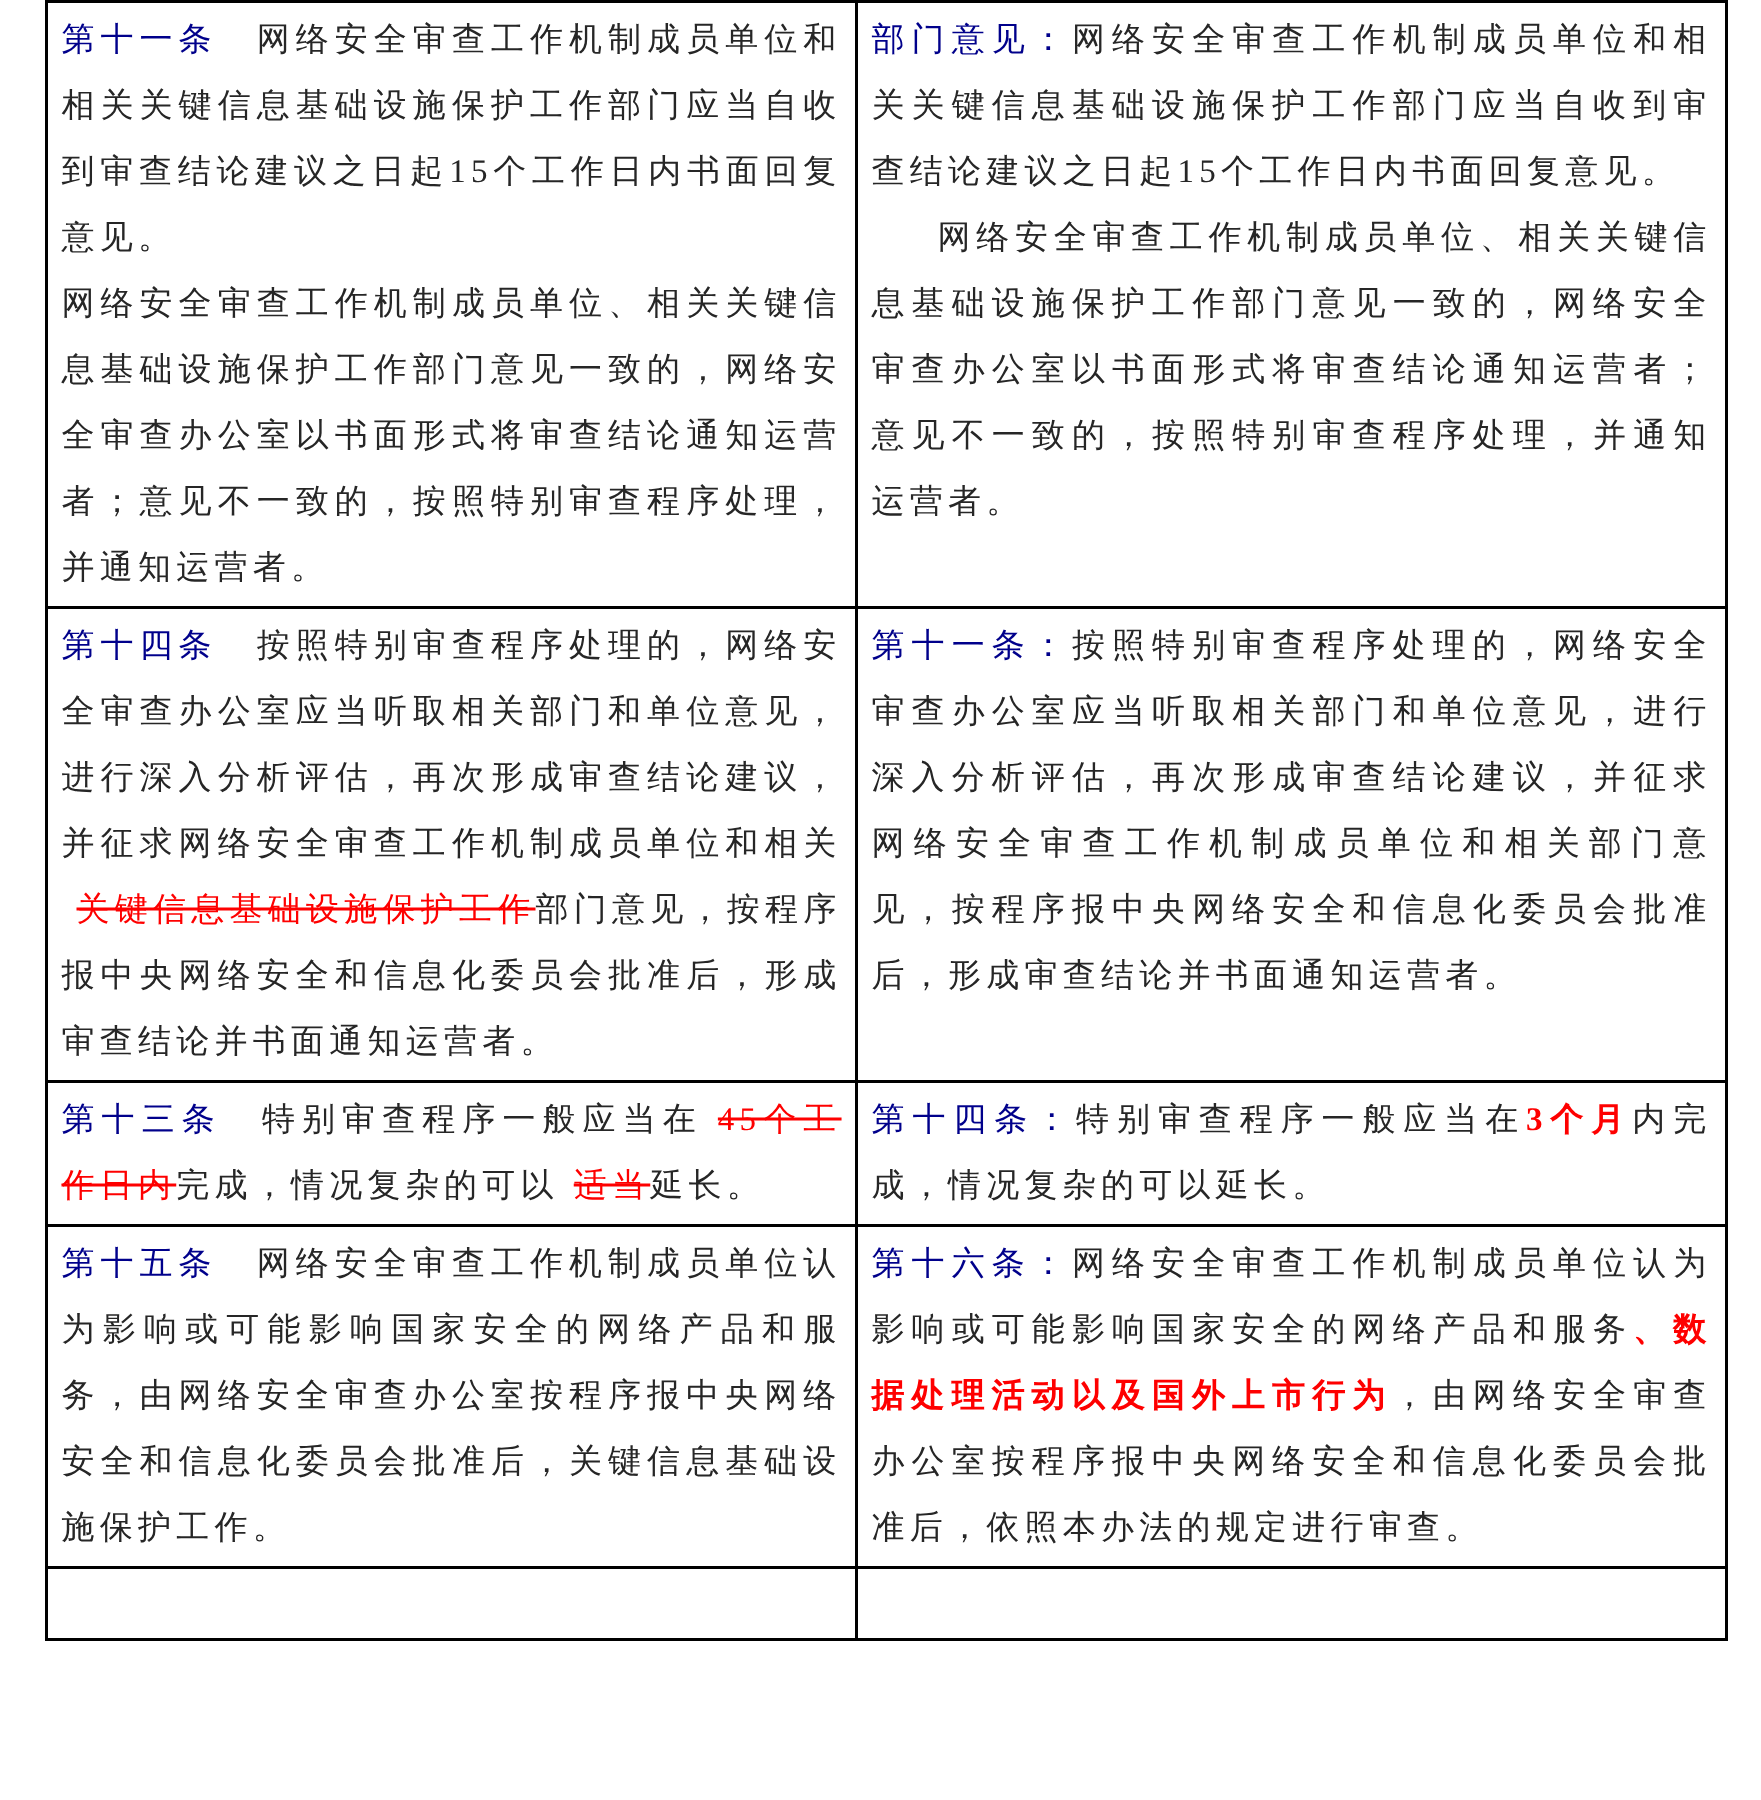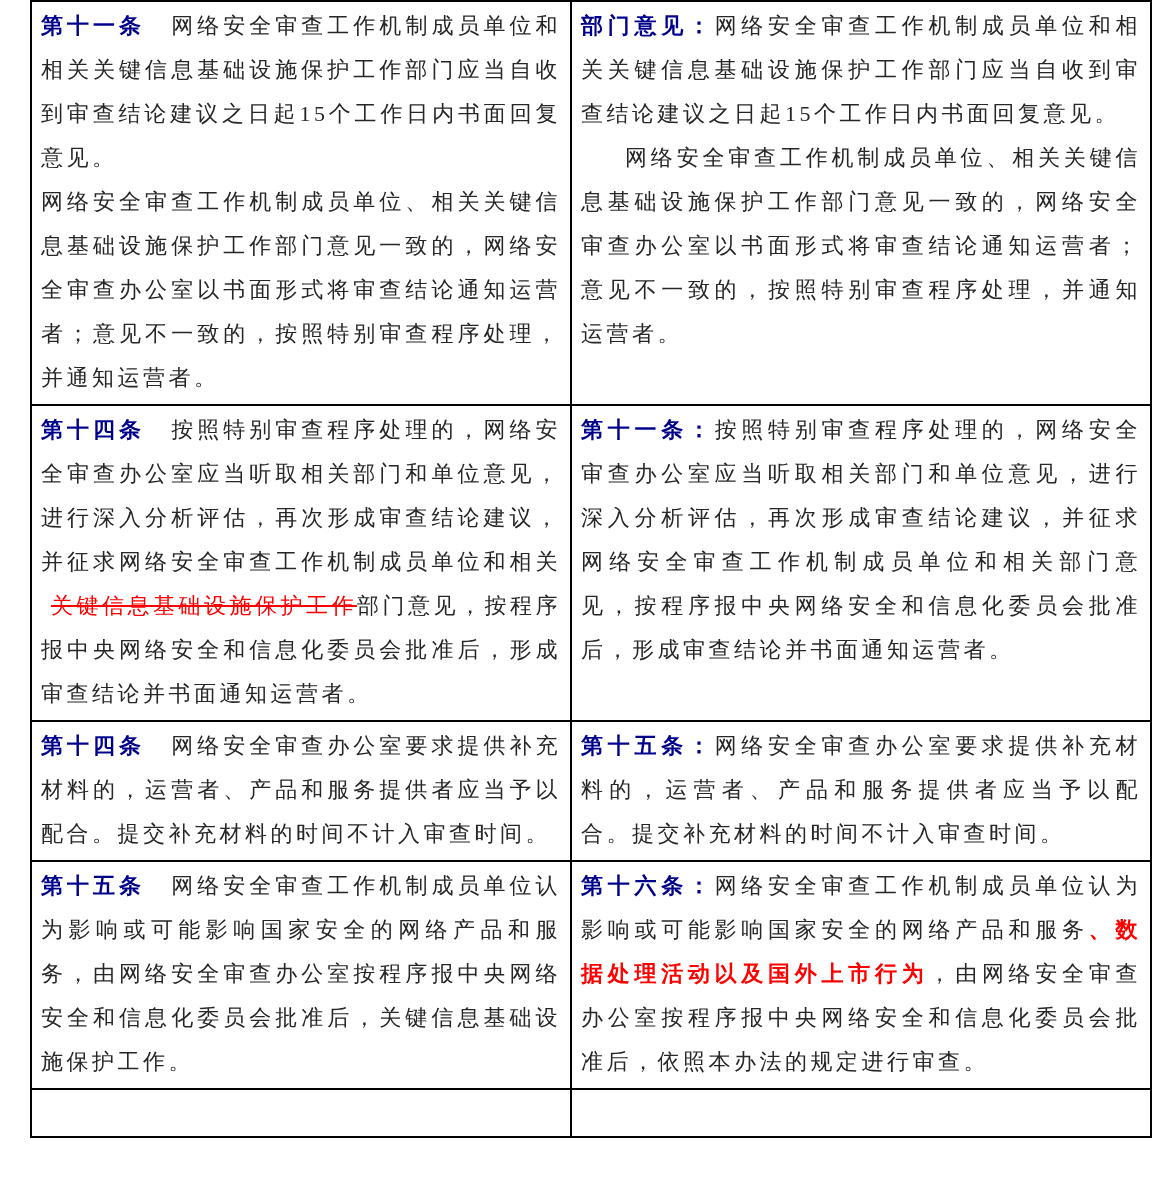--- a/index.html
+++ b/index.html
@@ -30,21 +30,21 @@
   }
   td.cell.old { width: 520px; }
   td.cell.new { width: 560px; }
   .para {
     text-align: justify;
     text-justify: inter-character;
   }
   .para.indent { text-indent: 2em; }
   .run-heading {
     color: var(--navy, #00008B);
-    font-weight: bold;
+    font-weight: normal;
   }
   .run-del {
     color: var(--red, #fe0000);
     text-decoration: line-through;
     text-decoration-thickness: 2px;
     margin-left: 10px;
   }
   .run-add {
     color: var(--red, #fe0000);
     font-weight: bold;
@@ -69,24 +69,24 @@
       <tr>
         <td class="cell old">
           <div class="para"><span class="run run-heading">第十四条　</span><span class="run run-normal">按照特别审查程序处理的，网络安全审查办公室应当听取相关部门和单位意见，进行深入分析评估，再次形成审查结论建议，并征求网络安全审查工作机制成员单位和相关</span><span class="run run-del">关键信息基础设施保护工作</span><span class="run run-normal">部门意见，按程序报中央网络安全和信息化委员会批准后，形成审查结论并书面通知运营者。</span></div>
         </td>
         <td class="cell new">
           <div class="para"><span class="run run-heading">第十一条：</span><span class="run run-normal">按照特别审查程序处理的，网络安全审查办公室应当听取相关部门和单位意见，进行深入分析评估，再次形成审查结论建议，并征求网络安全审查工作机制成员单位和相关部门意见，按程序报中央网络安全和信息化委员会批准后，形成审查结论并书面通知运营者。</span></div>
         </td>
       </tr>
       <tr>
         <td class="cell old">
-          <div class="para"><span class="run run-heading">第十四条　</span><span class="run run-normal">网络安全审查办公室要求提供补充材料的，运营者、产品和服务提供者应当予以配合。提交补充材料的时间不计入审查时间。</span></div>
+          <div class="para"><span class="run run-heading">第十三条　</span><span class="run run-normal">特别审查程序一般应当在</span><span class="run run-del">45个工作日内</span><span class="run run-normal">完成，情况复杂的可以</span><span class="run run-del">适当</span><span class="run run-normal">延长。</span></div>
         </td>
         <td class="cell new">
-          <div class="para"><span class="run run-heading">第十五条：</span><span class="run run-normal">网络安全审查办公室要求提供补充材料的，运营者、产品和服务提供者应当予以配合。提交补充材料的时间不计入审查时间。</span></div>
+          <div class="para"><span class="run run-heading">第十四条：</span><span class="run run-normal">特别审查程序一般应当在</span><span class="run run-add">3个月</span><span class="run run-normal">内完成，情况复杂的可以延长。</span></div>
         </td>
       </tr>
       <tr>
         <td class="cell old">
           <div class="para"><span class="run run-heading">第十五条　</span><span class="run run-normal">网络安全审查工作机制成员单位认为影响或可能影响国家安全的网络产品和服务，由网络安全审查办公室按程序报中央网络安全和信息化委员会批准后，关键信息基础设施保护工作。</span></div>
         </td>
         <td class="cell new">
           <div class="para"><span class="run run-heading">第十六条：</span><span class="run run-normal">网络安全审查工作机制成员单位认为影响或可能影响国家安全的网络产品和服务</span><span class="run run-add">、数据处理活动以及国外上市行为</span><span class="run run-normal">，由网络安全审查办公室按程序报中央网络安全和信息化委员会批准后，依照本办法的规定进行审查。</span></div>
         </td>
       </tr>

